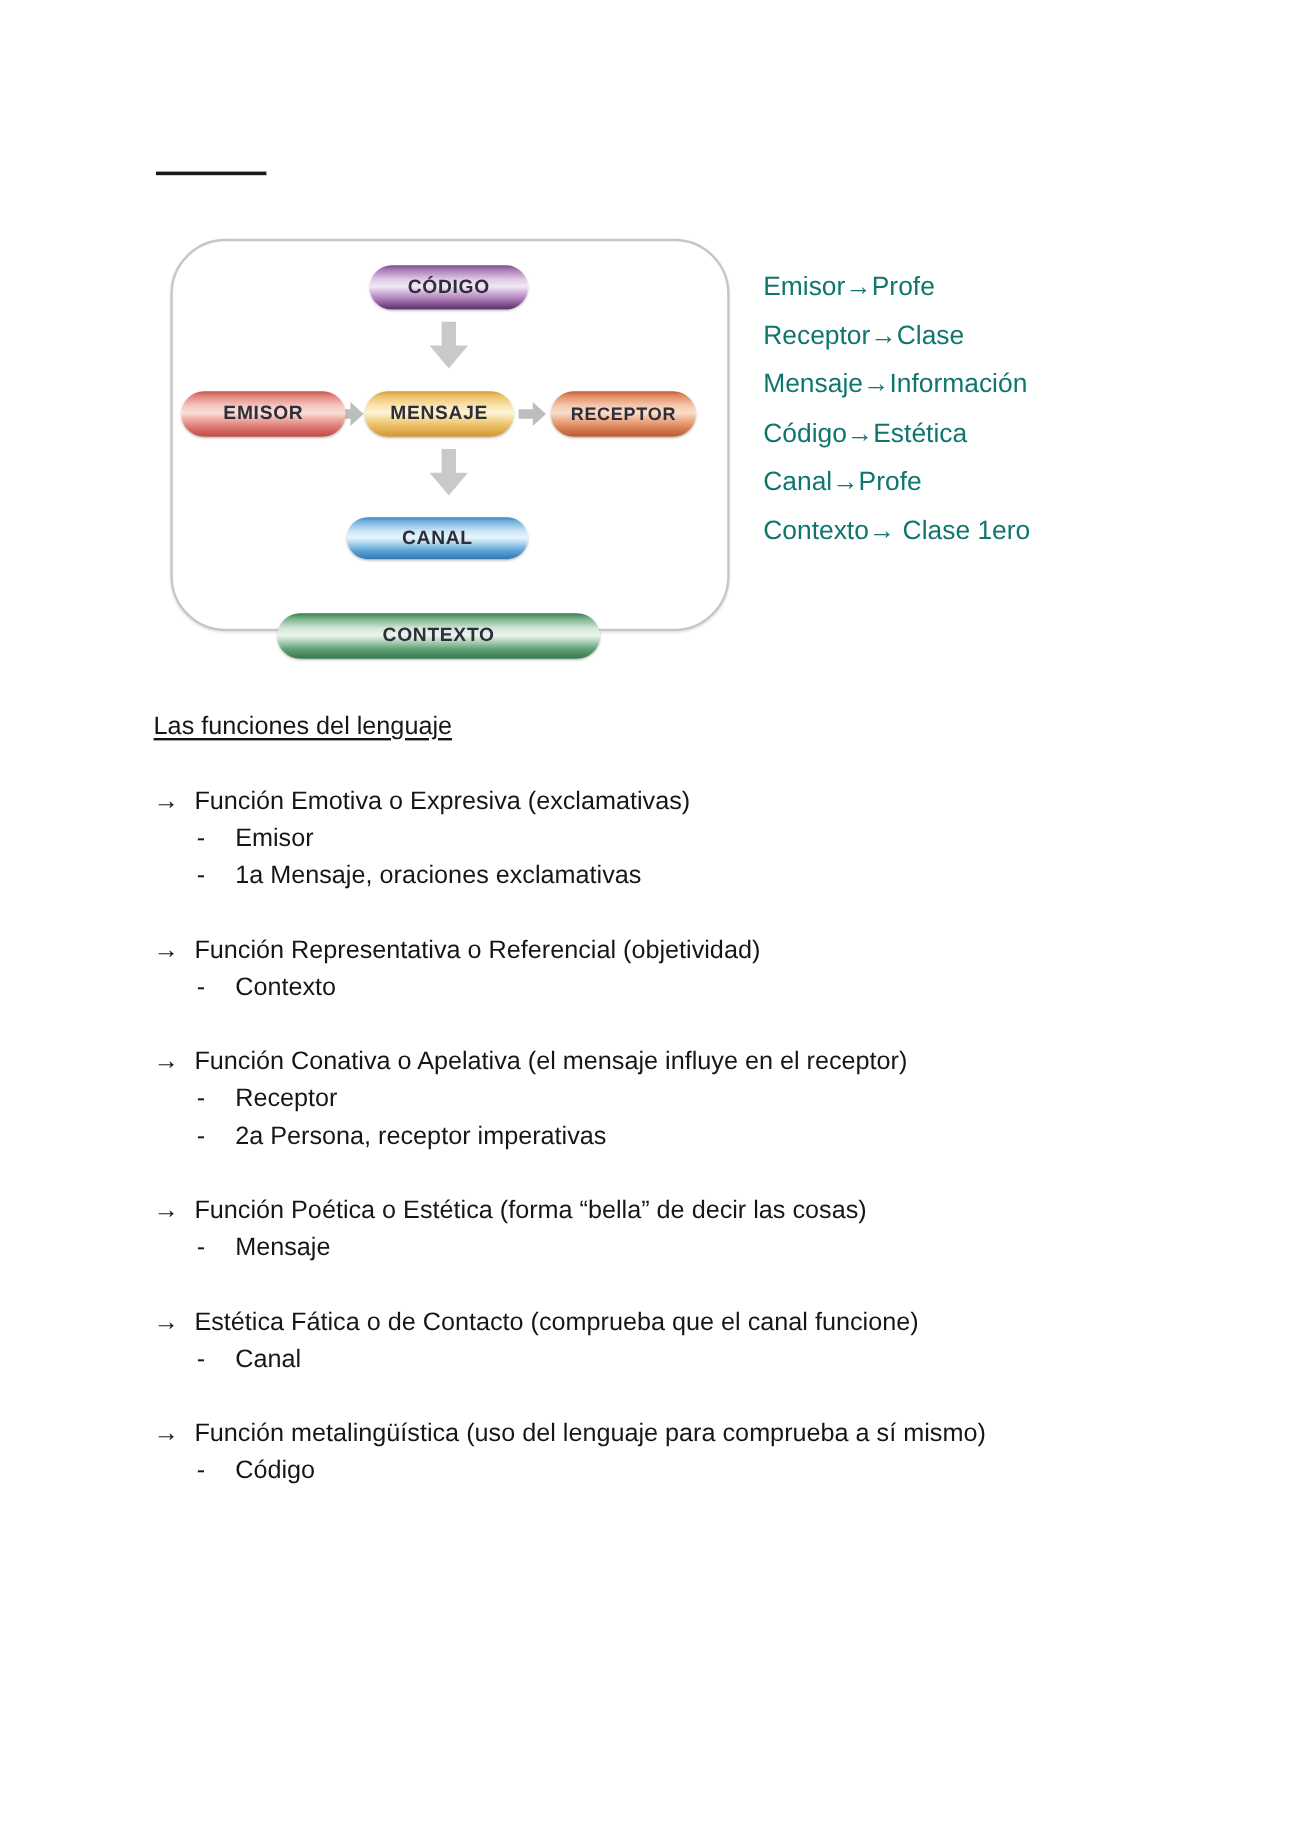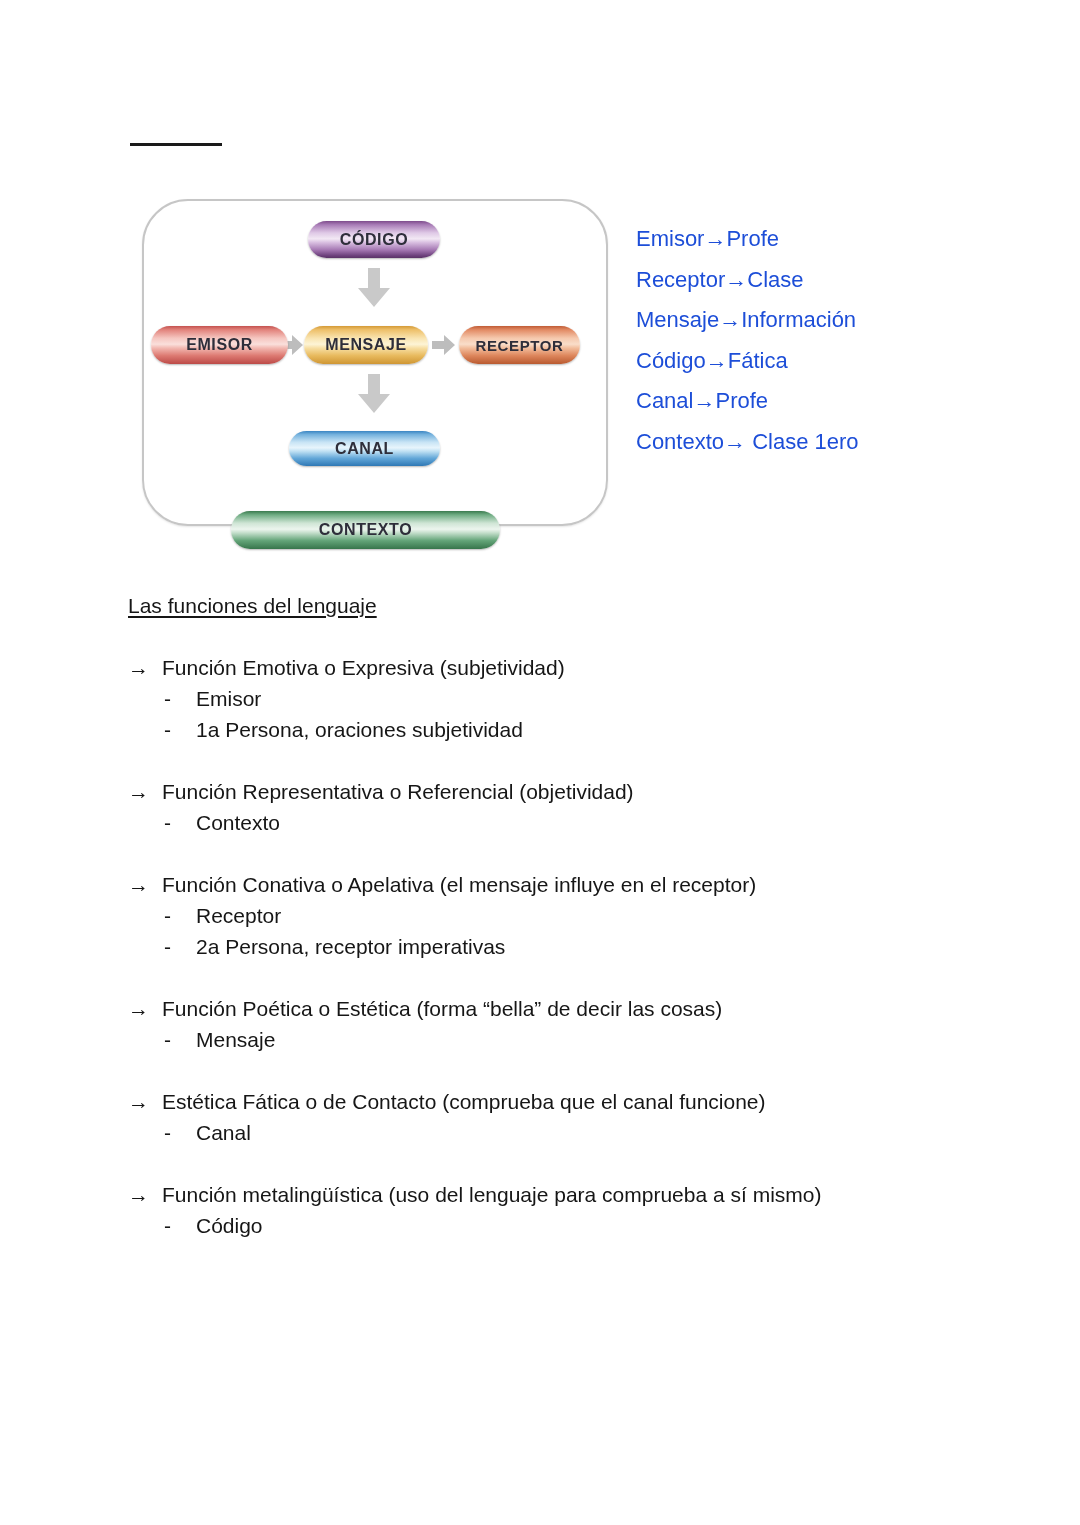--- a/index.html
+++ b/index.html
@@ -60,21 +60,21 @@
   .arrow-down-2  { left: 213px; top: 173px; }
   .arrow-right-1 { left: 136px; top: 133px; }
   .arrow-right-2 { left: 288px; top: 133px; }
 
   
   .legend {
     position: absolute;
     left: 636px; top: 219px;
     font-size: 22px;
     line-height: 40.6px;
-    color: #1d4ed8;
+    color: #0f766e;
     white-space: nowrap;
   }
 
   
   .functions {
     position: absolute;
     left: 128px; top: 590px;
     width: 930px;
     font-size: 21px;
     line-height: 31px;
@@ -143,40 +143,40 @@
 
   <div class="pill pill-contexto">
     <span>CONTEXTO</span>
   </div>
 </div>
 
 <div class="legend">
   <div>Emisor→Profe</div>
   <div>Receptor→Clase</div>
   <div>Mensaje→Información</div>
-  <div>Código→Fática</div>
+  <div>Código→Estética</div>
   <div>Canal→Profe</div>
   <div>Contexto→ Clase 1ero</div>
 </div>
 
 <div class="functions">
   <div class="section-heading">Las funciones del lenguaje</div>
 
   <div class="fn-item">
     <div class="fn-title">
       <span class="arrow-marker">→</span>
-      <span>Función Emotiva o Expresiva (subjetividad)</span>
+      <span>Función Emotiva o Expresiva (exclamativas)</span>
     </div>
     <div class="fn-sub">
       <span class="dash-marker">-</span>
       <span>Emisor</span>
     </div>
     <div class="fn-sub">
       <span class="dash-marker">-</span>
-      <span>1a Persona, oraciones subjetividad</span>
+      <span>1a Mensaje, oraciones exclamativas</span>
     </div>
   </div>
 
   <div class="fn-item">
     <div class="fn-title">
       <span class="arrow-marker">→</span>
       <span>Función Representativa o Referencial (objetividad)</span>
     </div>
     <div class="fn-sub">
       <span class="dash-marker">-</span>

